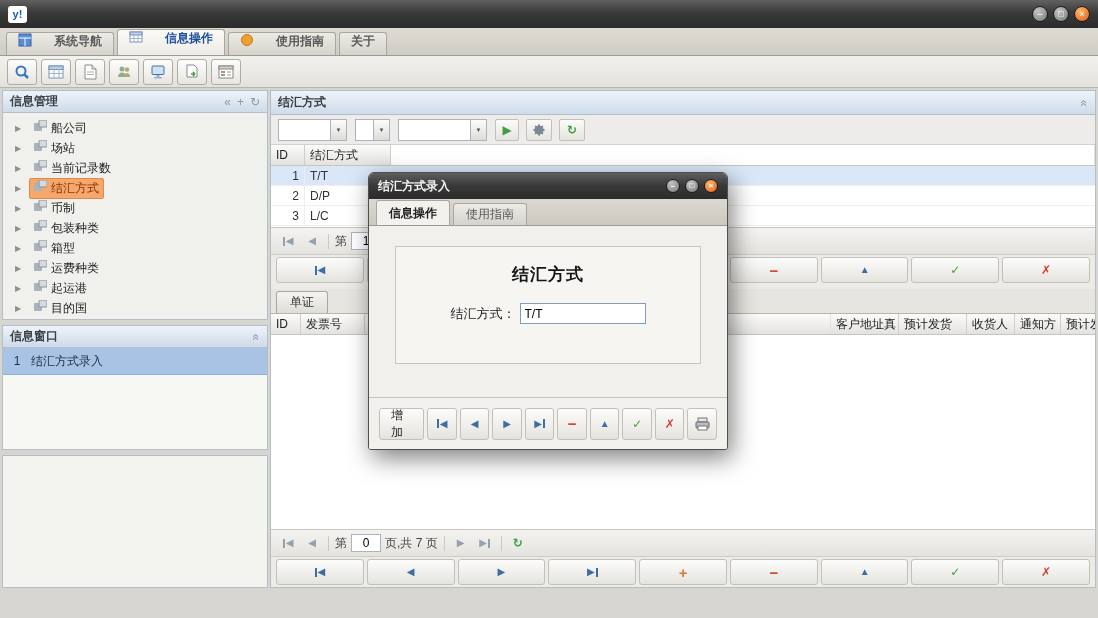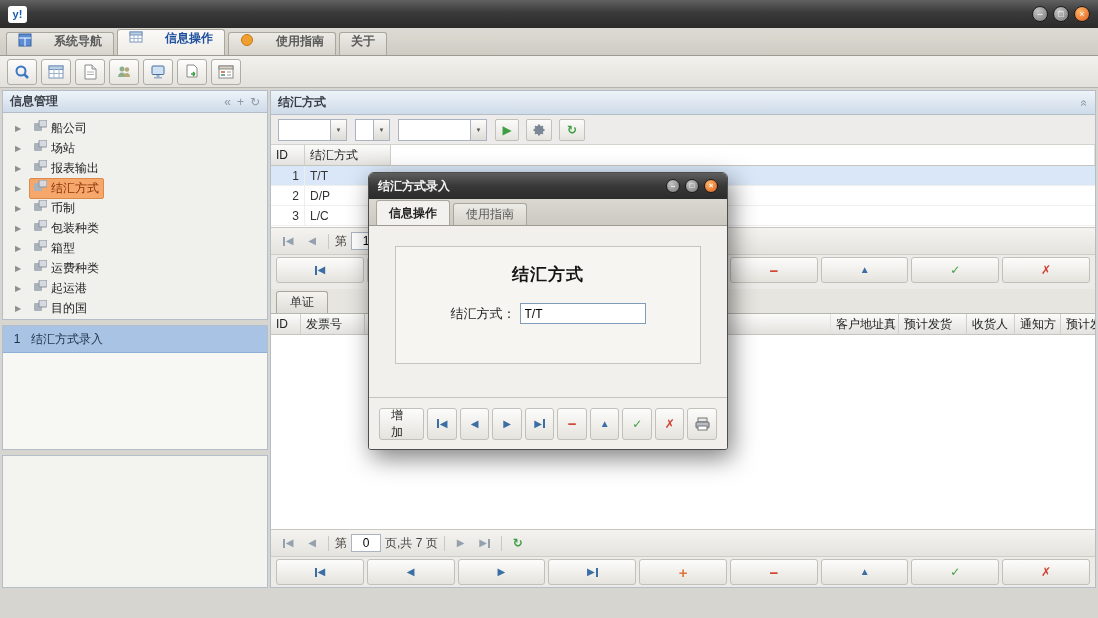--- a/index.html
+++ b/index.html
@@ -251,21 +251,21 @@
                 <span>场站</span>
               </span>
             </div>
           <div class="tree-item">
               <span class="tw">▶</span>
               <span class="node">
                 <svg width="13" height="12">
                   <rect x="0" y="3" width="8" height="8" rx="1" fill="#aab2bc"></rect>
                   <rect x="5" y="0" width="8" height="7" rx="1" fill="#d6dae0" stroke="#8a929c"></rect>
                 </svg>
-                <span>报表输出</span>
+                <span>当前记录数</span>
               </span>
             </div>
           <div class="tree-item">
               <span class="tw">▶</span>
               <span class="node selected">
                 <svg width="13" height="12">
                   <rect x="0" y="3" width="8" height="8" rx="1" fill="#aab2bc"></rect>
                   <rect x="5" y="0" width="8" height="7" rx="1" fill="#d6dae0" stroke="#8a929c"></rect>
                 </svg>
                 <span>结汇方式</span>
@@ -328,20 +328,26 @@
                   <rect x="0" y="3" width="8" height="8" rx="1" fill="#aab2bc"></rect>
                   <rect x="5" y="0" width="8" height="7" rx="1" fill="#d6dae0" stroke="#8a929c"></rect>
                 </svg>
                 <span>目的国</span>
               </span>
             </div>
         </div>
       </div>
 
       <div class="panel" style="height:125px;flex:none">
+        <div class="panel-header">
+          <span>信息窗口</span>
+          <span class="ph-tools">
+              <span class="chev-up">«</span>
+            </span>
+        </div>
         <div class="iw-body">
           <div class="iw-row">
             <span class="idx">1</span>
             <span>结汇方式录入</span>
           </div>
         </div>
       </div>
 
       <div class="panel" style="flex:1">
         <div class="ro-body"></div>

